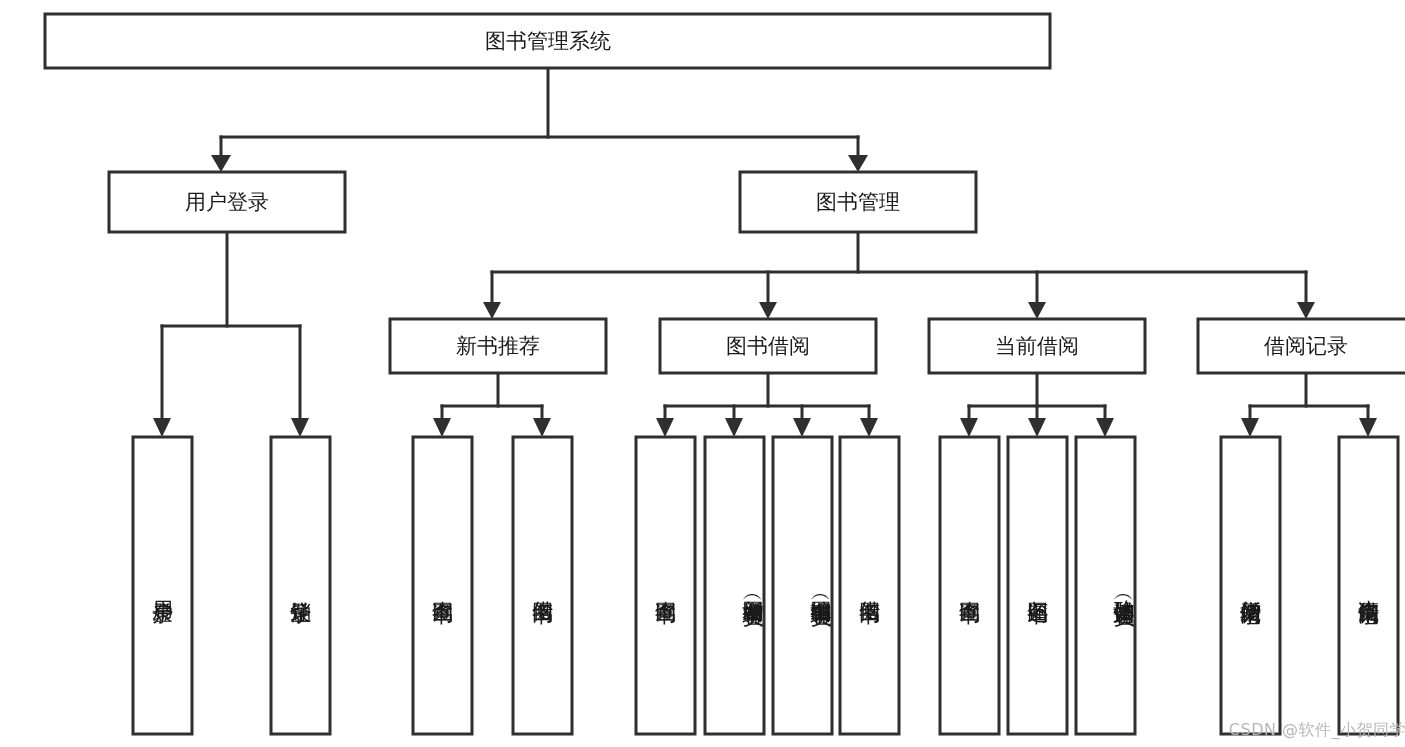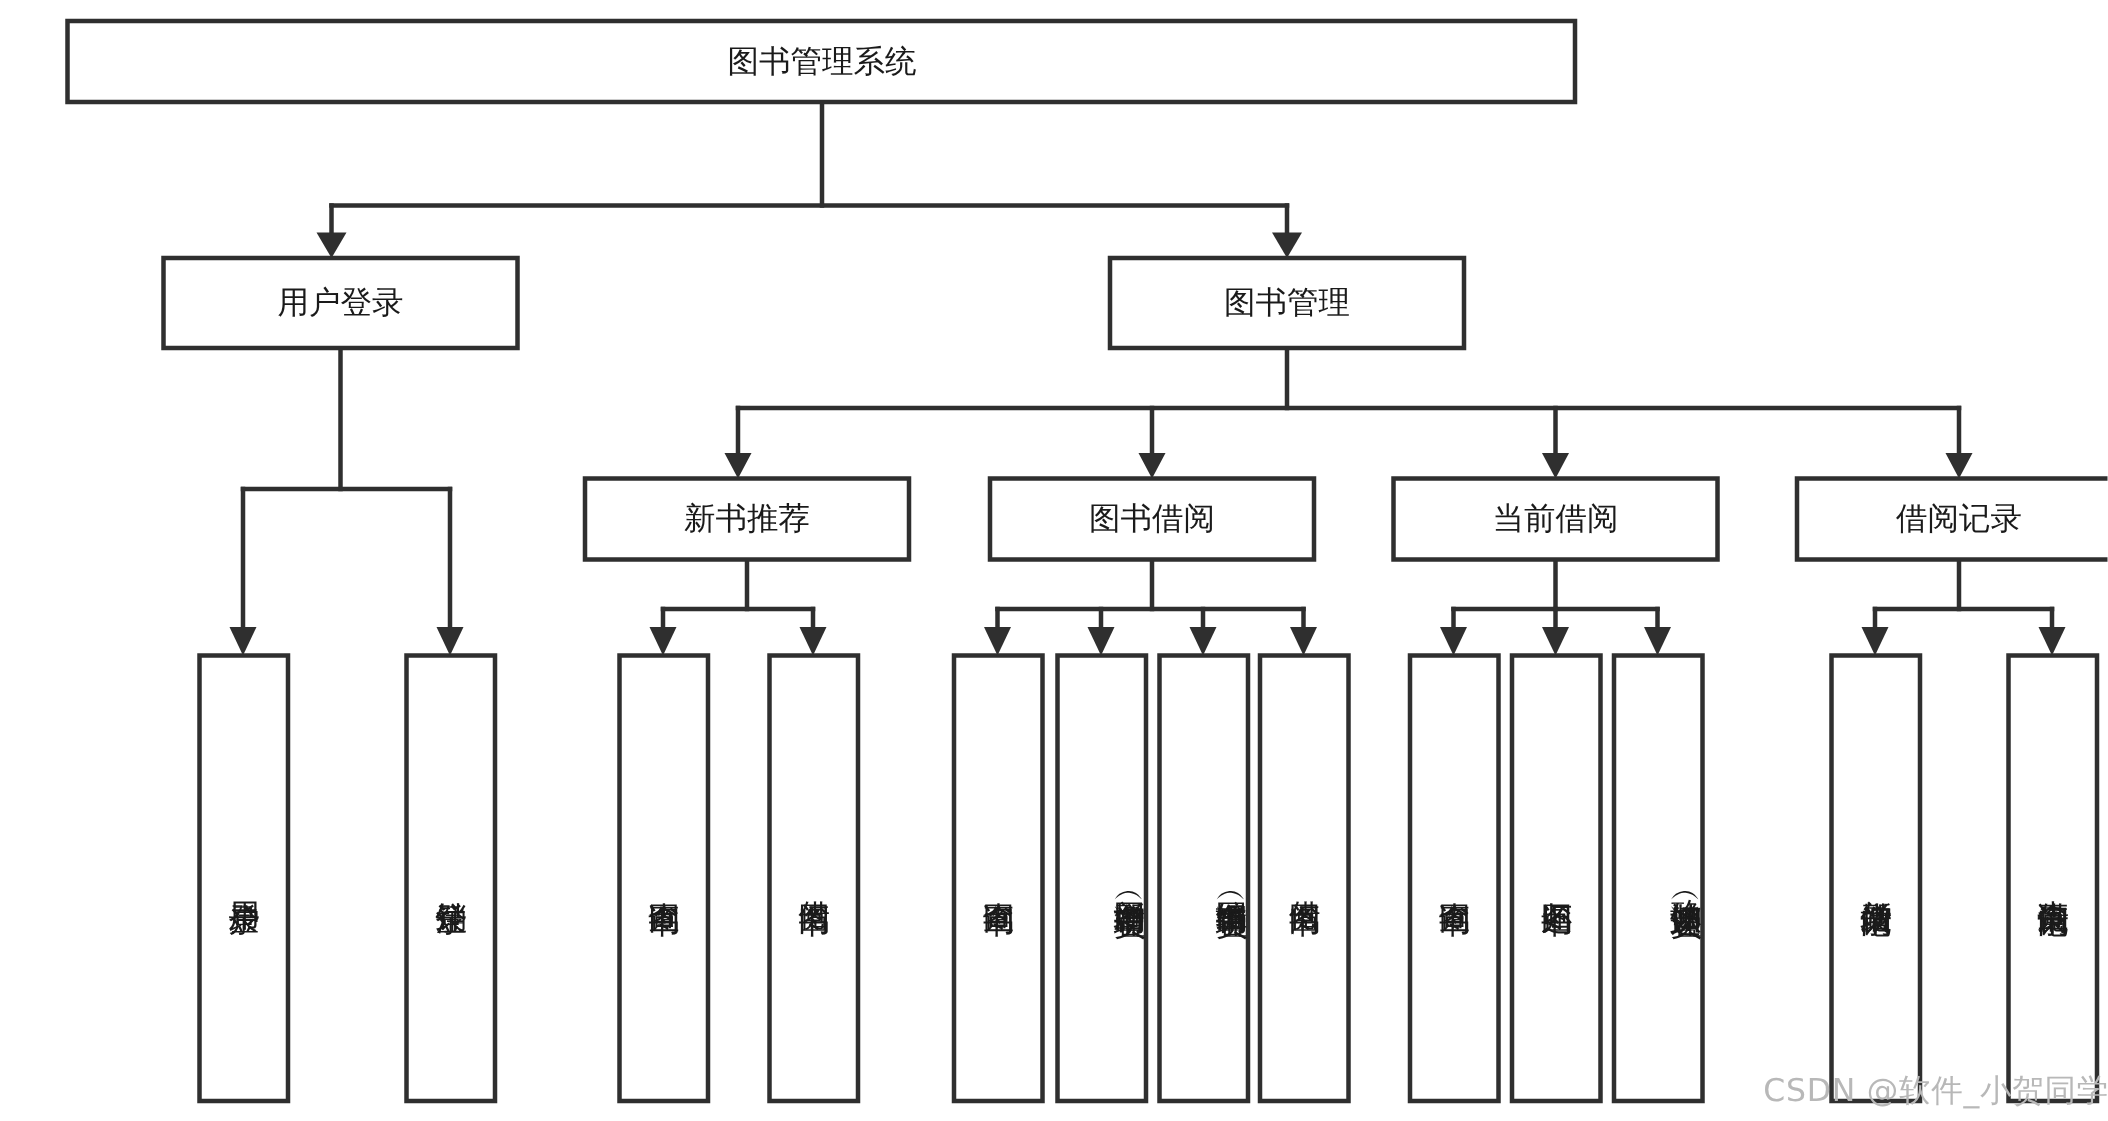--- a/index.html
+++ b/index.html
@@ -62,21 +62,21 @@
     letter-spacing: 1px;
     color: #1a1a1a;
     white-space: nowrap;
     pointer-events: none;
   }
   .watermark {
     position: absolute;
     right: 27px;
     bottom: 6px;
     font-family: "DejaVu Sans", "Liberation Sans", sans-serif;
-    font-size: 21px;
+    font-size: 16px;
     color: #b8b8b8;
     letter-spacing: 0.5px;
     user-select: none;
   }
 </style>
 </head>
 <body>
 
 <div id="diagram-root">
 

